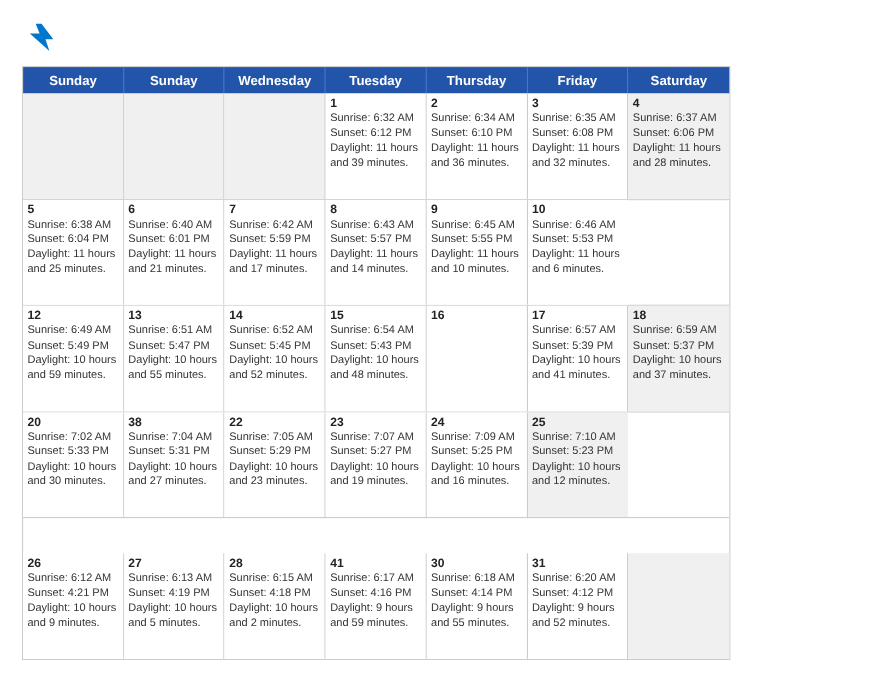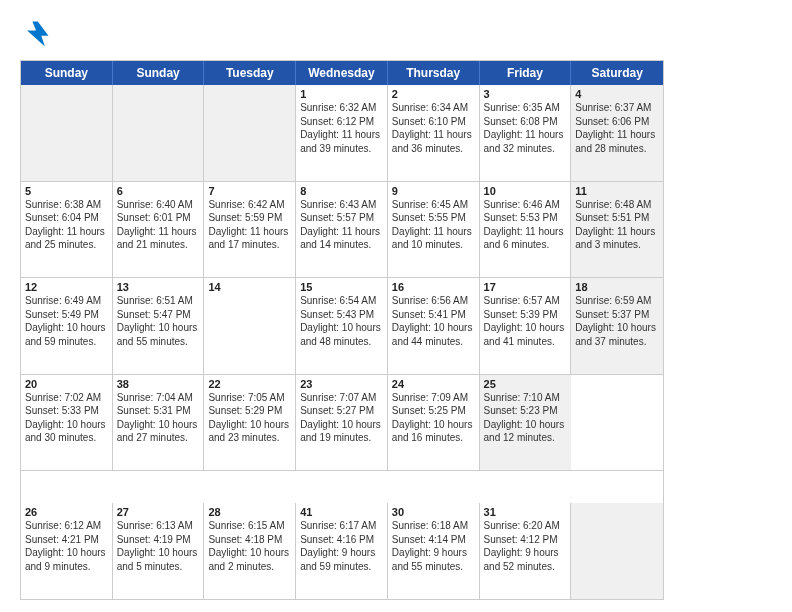--- a/index.html
+++ b/index.html
@@ -128,22 +128,22 @@
     <div class="title-block">
       <div class="month-title"></div>
       <div class="subtitle"></div>
     </div>
   </div>
 
   <div class="calendar">
     <div class="cal-header-row">
         <div class="cal-header-cell">Sunday</div>
         <div class="cal-header-cell">Sunday</div>
+        <div class="cal-header-cell">Wednesday</div>
         <div class="cal-header-cell">Tuesday</div>
-        <div class="cal-header-cell">Wednesday</div>
         <div class="cal-header-cell">Thursday</div>
         <div class="cal-header-cell">Friday</div>
         <div class="cal-header-cell">Saturday</div>
       </div>
     <div class="cal-body">
         <div class="cal-row">
           <div class="cal-cell shaded empty"></div>
           <div class="cal-cell shaded empty"></div>
           <div class="cal-cell shaded empty"></div>
           <div class="cal-cell">
@@ -211,59 +211,52 @@
 Daylight: 11 hours
 and 10 minutes.</div>
           </div>
           <div class="cal-cell">
             <span class="day-num">10</span>
             <div class="cell-text">Sunrise: 6:46 AM
 Sunset: 5:53 PM
 Daylight: 11 hours
 and 6 minutes.</div>
           </div>
-          <div class="cal-cell shaded">
-            <span class="day-num">11</span>
-            <div class="cell-text">Sunrise: 6:48 AM
-Sunset: 5:51 PM
-Daylight: 11 hours
-and 3 minutes.</div>
-          </div>
         </div>
         <div class="cal-row">
           <div class="cal-cell">
             <span class="day-num">12</span>
             <div class="cell-text">Sunrise: 6:49 AM
 Sunset: 5:49 PM
 Daylight: 10 hours
 and 59 minutes.</div>
           </div>
           <div class="cal-cell">
             <span class="day-num">13</span>
             <div class="cell-text">Sunrise: 6:51 AM
 Sunset: 5:47 PM
 Daylight: 10 hours
 and 55 minutes.</div>
           </div>
           <div class="cal-cell">
             <span class="day-num">14</span>
+            <div class="cell-text">Sunrise: 6:52 AM
+Sunset: 5:45 PM
+Daylight: 10 hours
+and 52 minutes.</div>
           </div>
           <div class="cal-cell">
             <span class="day-num">15</span>
             <div class="cell-text">Sunrise: 6:54 AM
 Sunset: 5:43 PM
 Daylight: 10 hours
 and 48 minutes.</div>
           </div>
           <div class="cal-cell">
             <span class="day-num">16</span>
-            <div class="cell-text">Sunrise: 6:56 AM
-Sunset: 5:41 PM
-Daylight: 10 hours
-and 44 minutes.</div>
           </div>
           <div class="cal-cell">
             <span class="day-num">17</span>
             <div class="cell-text">Sunrise: 6:57 AM
 Sunset: 5:39 PM
 Daylight: 10 hours
 and 41 minutes.</div>
           </div>
           <div class="cal-cell shaded">
             <span class="day-num">18</span>

